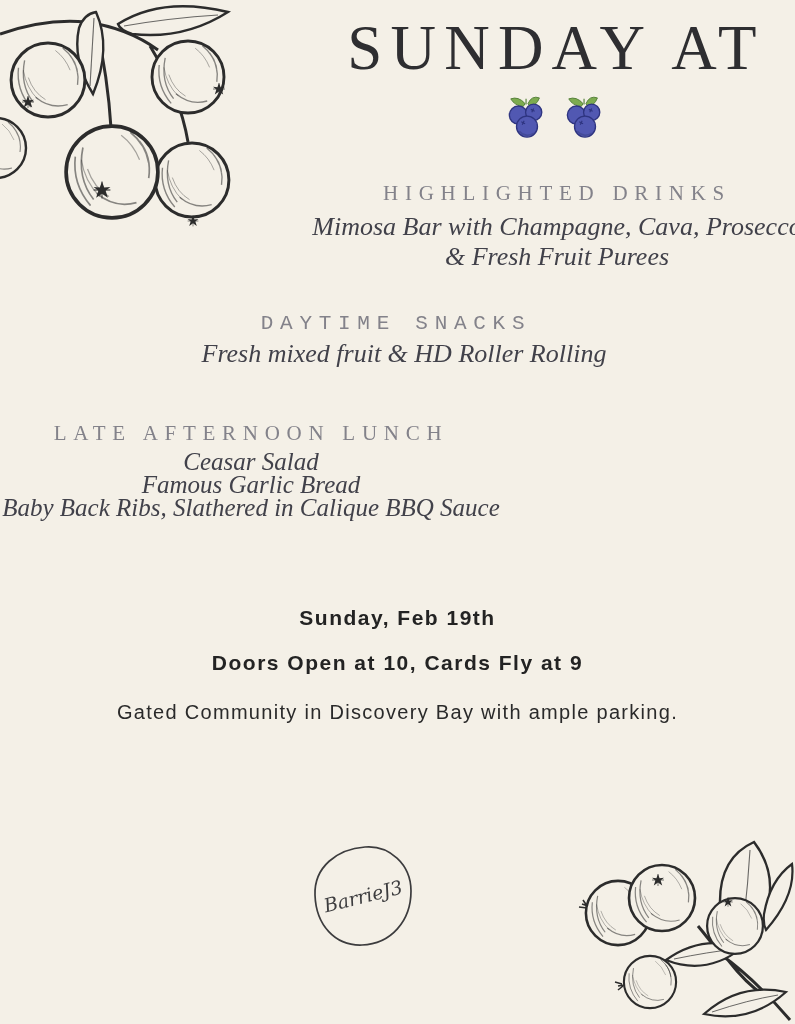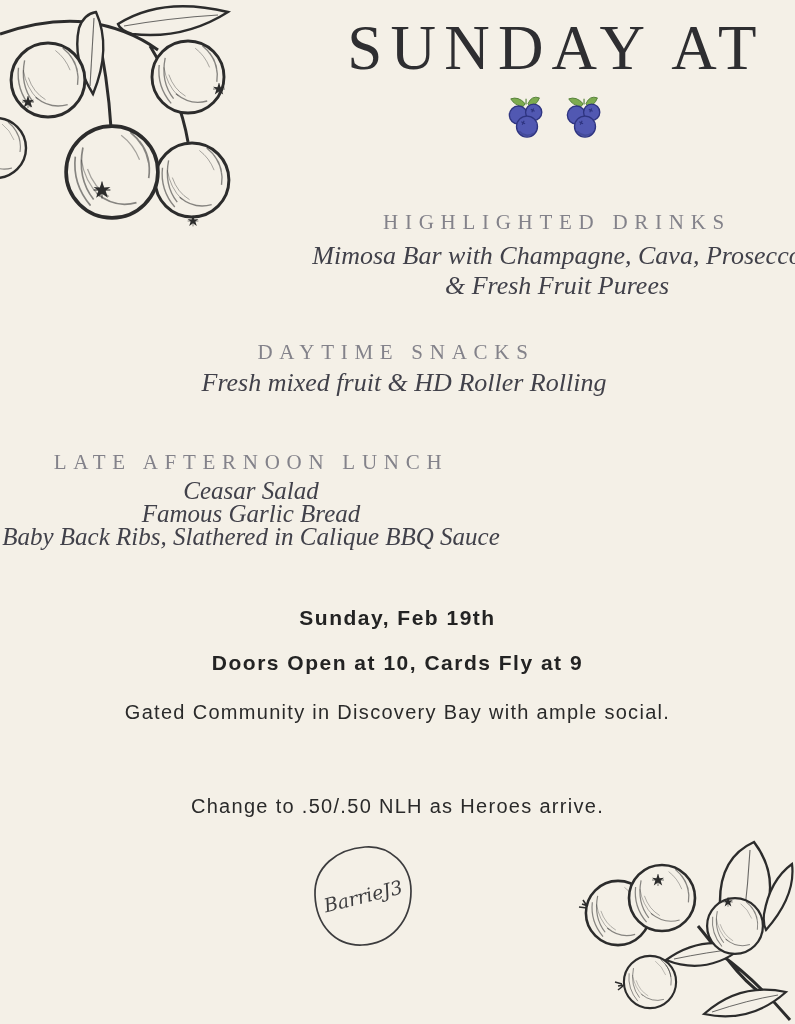--- a/index.html
+++ b/index.html
@@ -29,34 +29,34 @@
     gap: 16px;
   }
   .title-line2 .word {
     font-size: 63px; line-height: 58px;
     letter-spacing: 0.13em;
     color: #2e2e31;
   }
   .cluster-svg { width: 42px; height: 44px; flex: 0 0 auto; }
 
   
-  .section { text-align: center; margin-top: 29px; }
+  .section { text-align: center; }
   .sec-header {
     font-size: 21px; line-height: 25px;
     letter-spacing: 0.32em;
     color: #83828a;
     font-weight: 400;
   }
   .menu-item {
     font-style: italic;
     color: #41414a;
   }
   .sec-drinks-header { left: 318px; top: 181px; width: 478px; }
   .sec-drinks-items  { left: 308px; top: 212px; width: 498px; font-size: 26px; line-height: 30px; }
-  .sec-snacks-header { left: 146px; top: 311px; width: 500px; }
+  .sec-snacks-header { left: 146px; top: 311px; width: 500px; font-family: Liberation Mono, monospace; }
   .sec-snacks-items  { left: 154px; top: 339px; width: 500px; font-size: 26px; line-height: 30px; }
   .sec-lunch-header  { left: -4px;  top: 421px; width: 510px; }
   .sec-lunch-items   { left: -4px;  top: 450px; width: 510px; font-size: 25px; line-height: 23px; }
 
   
   .detail {
     left: 0; width: 795px;
     text-align: center;
     font-family: "Liberation Sans", sans-serif;
     color: #232323;
@@ -159,23 +159,22 @@
 
 <div class="abs section sec-header sec-lunch-header">LATE AFTERNOON LUNCH</div>
 <div class="abs section sec-lunch-items">
   <div class="menu-item">Ceasar Salad</div>
   <div class="menu-item">Famous Garlic Bread</div>
   <div class="menu-item">Baby Back Ribs, Slathered in Calique BBQ Sauce</div>
 </div>
 
 <div class="abs detail bold d-date">Sunday, Feb 19th</div>
 <div class="abs detail bold d-doors">Doors Open at 10, Cards Fly at 9</div>
-<div class="abs detail reg d-location">Gated Community in Discovery Bay with ample social.</div>
+<div class="abs detail reg d-location">Gated Community in Discovery Bay with ample parking.</div>
 <div class="abs detail reg d-games">
-  <div>Change to .50/.50 NLH as Heroes arrive.</div>
 </div>
 
 <svg class="abs stamp" viewBox="0 0 112 112" aria-hidden="true">
   <path d="M58,7 C82,5 104,24 104,51 C104,81 84,104 55,105 C28,106 9,85 8,55 C7,27 30,9 58,7 Z" fill="none" stroke="#3c3c3e" stroke-width="1.7"></path>
   <text x="56" y="63" text-anchor="middle" transform="rotate(-14 56 56)">BarrieJ3</text>
 </svg>
 
 <svg class="abs illus-br" viewBox="0 0 237 206" aria-hidden="true">
   <g>
     <path d="M232,202 Q196,160 162,136 M162,136 Q150,120 140,108 M162,136 Q186,126 204,112 M170,142 Q190,168 210,180" stroke="#2c2c2c" stroke-width="3" fill="none"></path>

